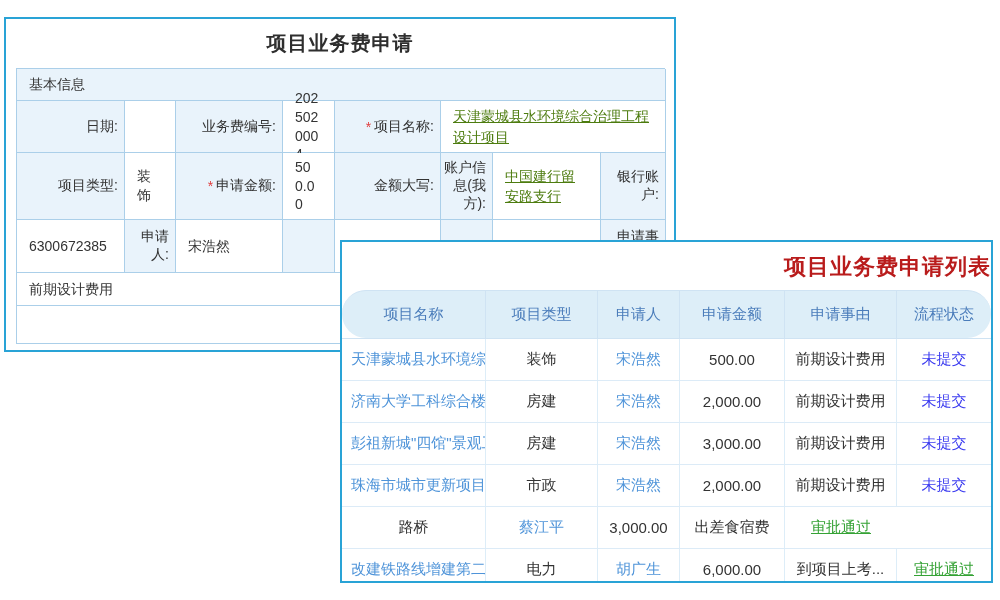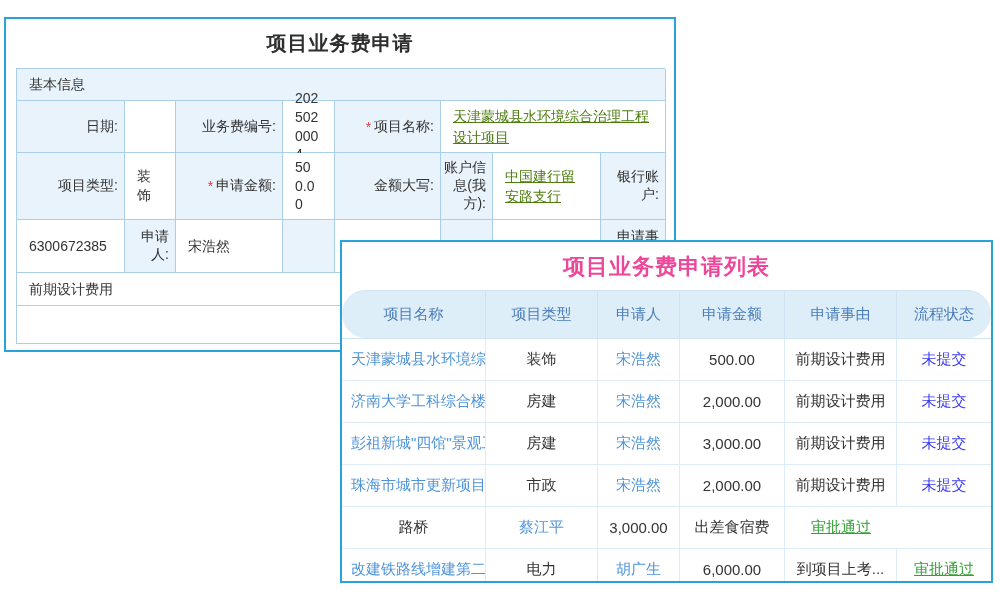--- a/index.html
+++ b/index.html
@@ -13,21 +13,21 @@
     box-sizing:border-box;overflow:hidden;
   }
   #form-panel{left:4px;top:17px;width:672px;height:335px;z-index:1;}
   #list-panel{left:340px;top:240px;width:653px;height:343px;z-index:2;}
 
   .form-title{
     text-align:center;font-size:20px;font-weight:bold;color:#2e2e2e;
     padding-top:11px;letter-spacing:1px;
   }
   .list-title{
-    text-align:center;font-size:22px;font-weight:bold;color:#ec4899;
+    text-align:right;font-size:22px;font-weight:bold;color:#b91c1c;
     padding-top:10px;letter-spacing:1px;
   }
 
   
   .form-table{
     position:absolute;left:10px;top:49px;width:649px;
     display:grid;
     grid-template-columns:108px 51px 107px 52px 106px 52px 108px 65px;
     grid-template-rows:32px 52px 67px 53px 33px 38px;
     border-top:1px solid #abcfe9;border-left:1px solid #abcfe9;

